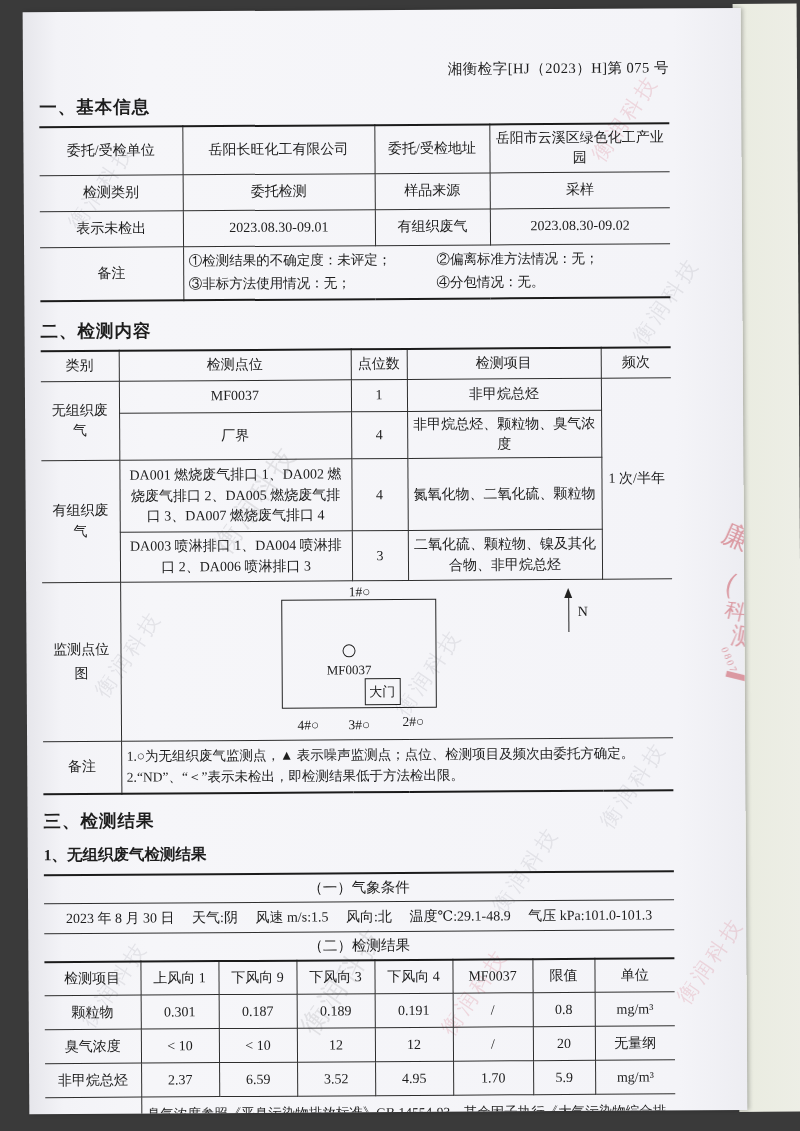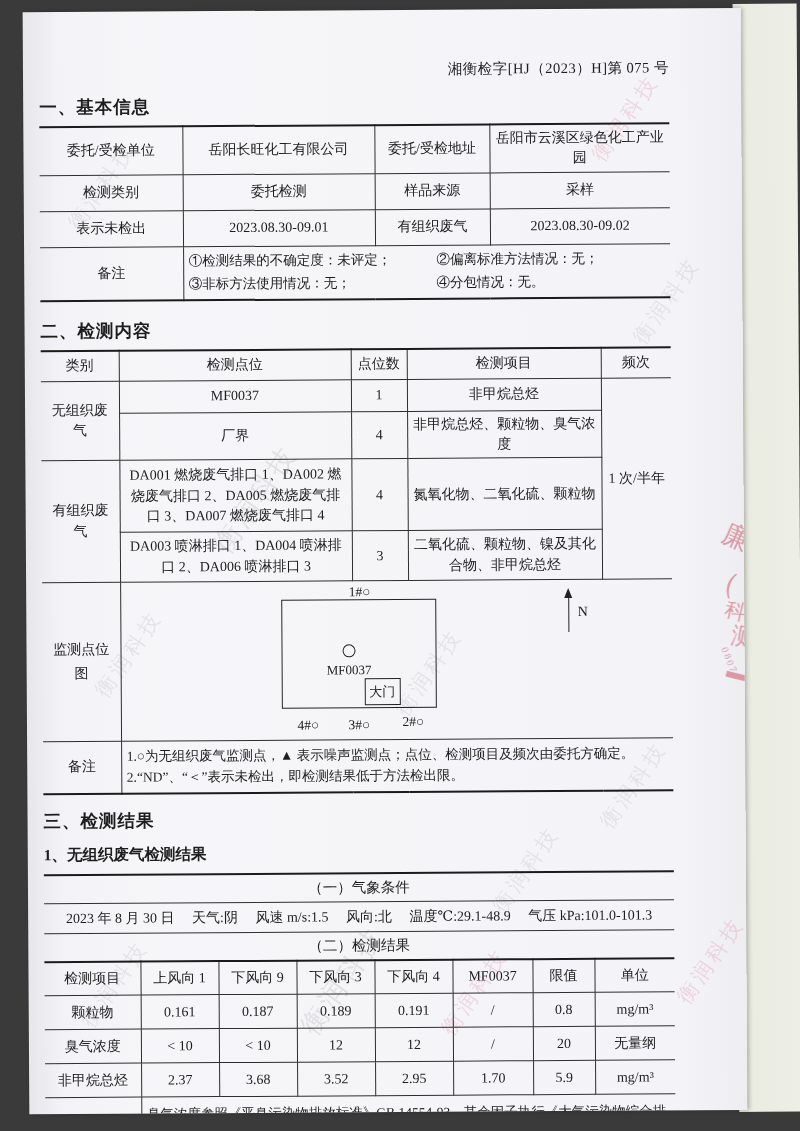--- a/index.html
+++ b/index.html
@@ -265,44 +265,44 @@
           <th>上风向 1</th>
           <th>下风向 9</th>
           <th>下风向 3</th>
           <th>下风向 4</th>
           <th>MF0037</th>
           <th>限值</th>
           <th>单位</th>
         </tr>
         <tr style="height:34px;">
           <td>颗粒物</td>
-          <td>0.161</td>
+          <td>0.301</td>
           <td>0.187</td>
           <td>0.189</td>
           <td>0.191</td>
           <td>/</td>
           <td>0.8</td>
           <td>mg/m³</td>
         </tr>
         <tr style="height:34px;">
           <td>臭气浓度</td>
           <td>&lt; 10</td>
           <td>&lt; 10</td>
           <td>12</td>
           <td>12</td>
           <td>/</td>
           <td>20</td>
           <td>无量纲</td>
         </tr>
         <tr style="height:34px;">
           <td>非甲烷总烃</td>
           <td>2.37</td>
-          <td>3.68</td>
+          <td>6.59</td>
           <td>3.52</td>
-          <td>2.95</td>
+          <td>4.95</td>
           <td>1.70</td>
           <td>5.9</td>
           <td>mg/m³</td>
         </tr>
         <tr style="height:56px;">
           <td>备注</td>
           <td colspan="7" class="rem">臭气浓度参照《恶臭污染物排放标准》GB 14554-93，其余因子执行《大气污染物综合排放标准》GB 16297-1996；源自委托方排污许可证副本。</td>
         </tr>
       </tbody>
         </table>

